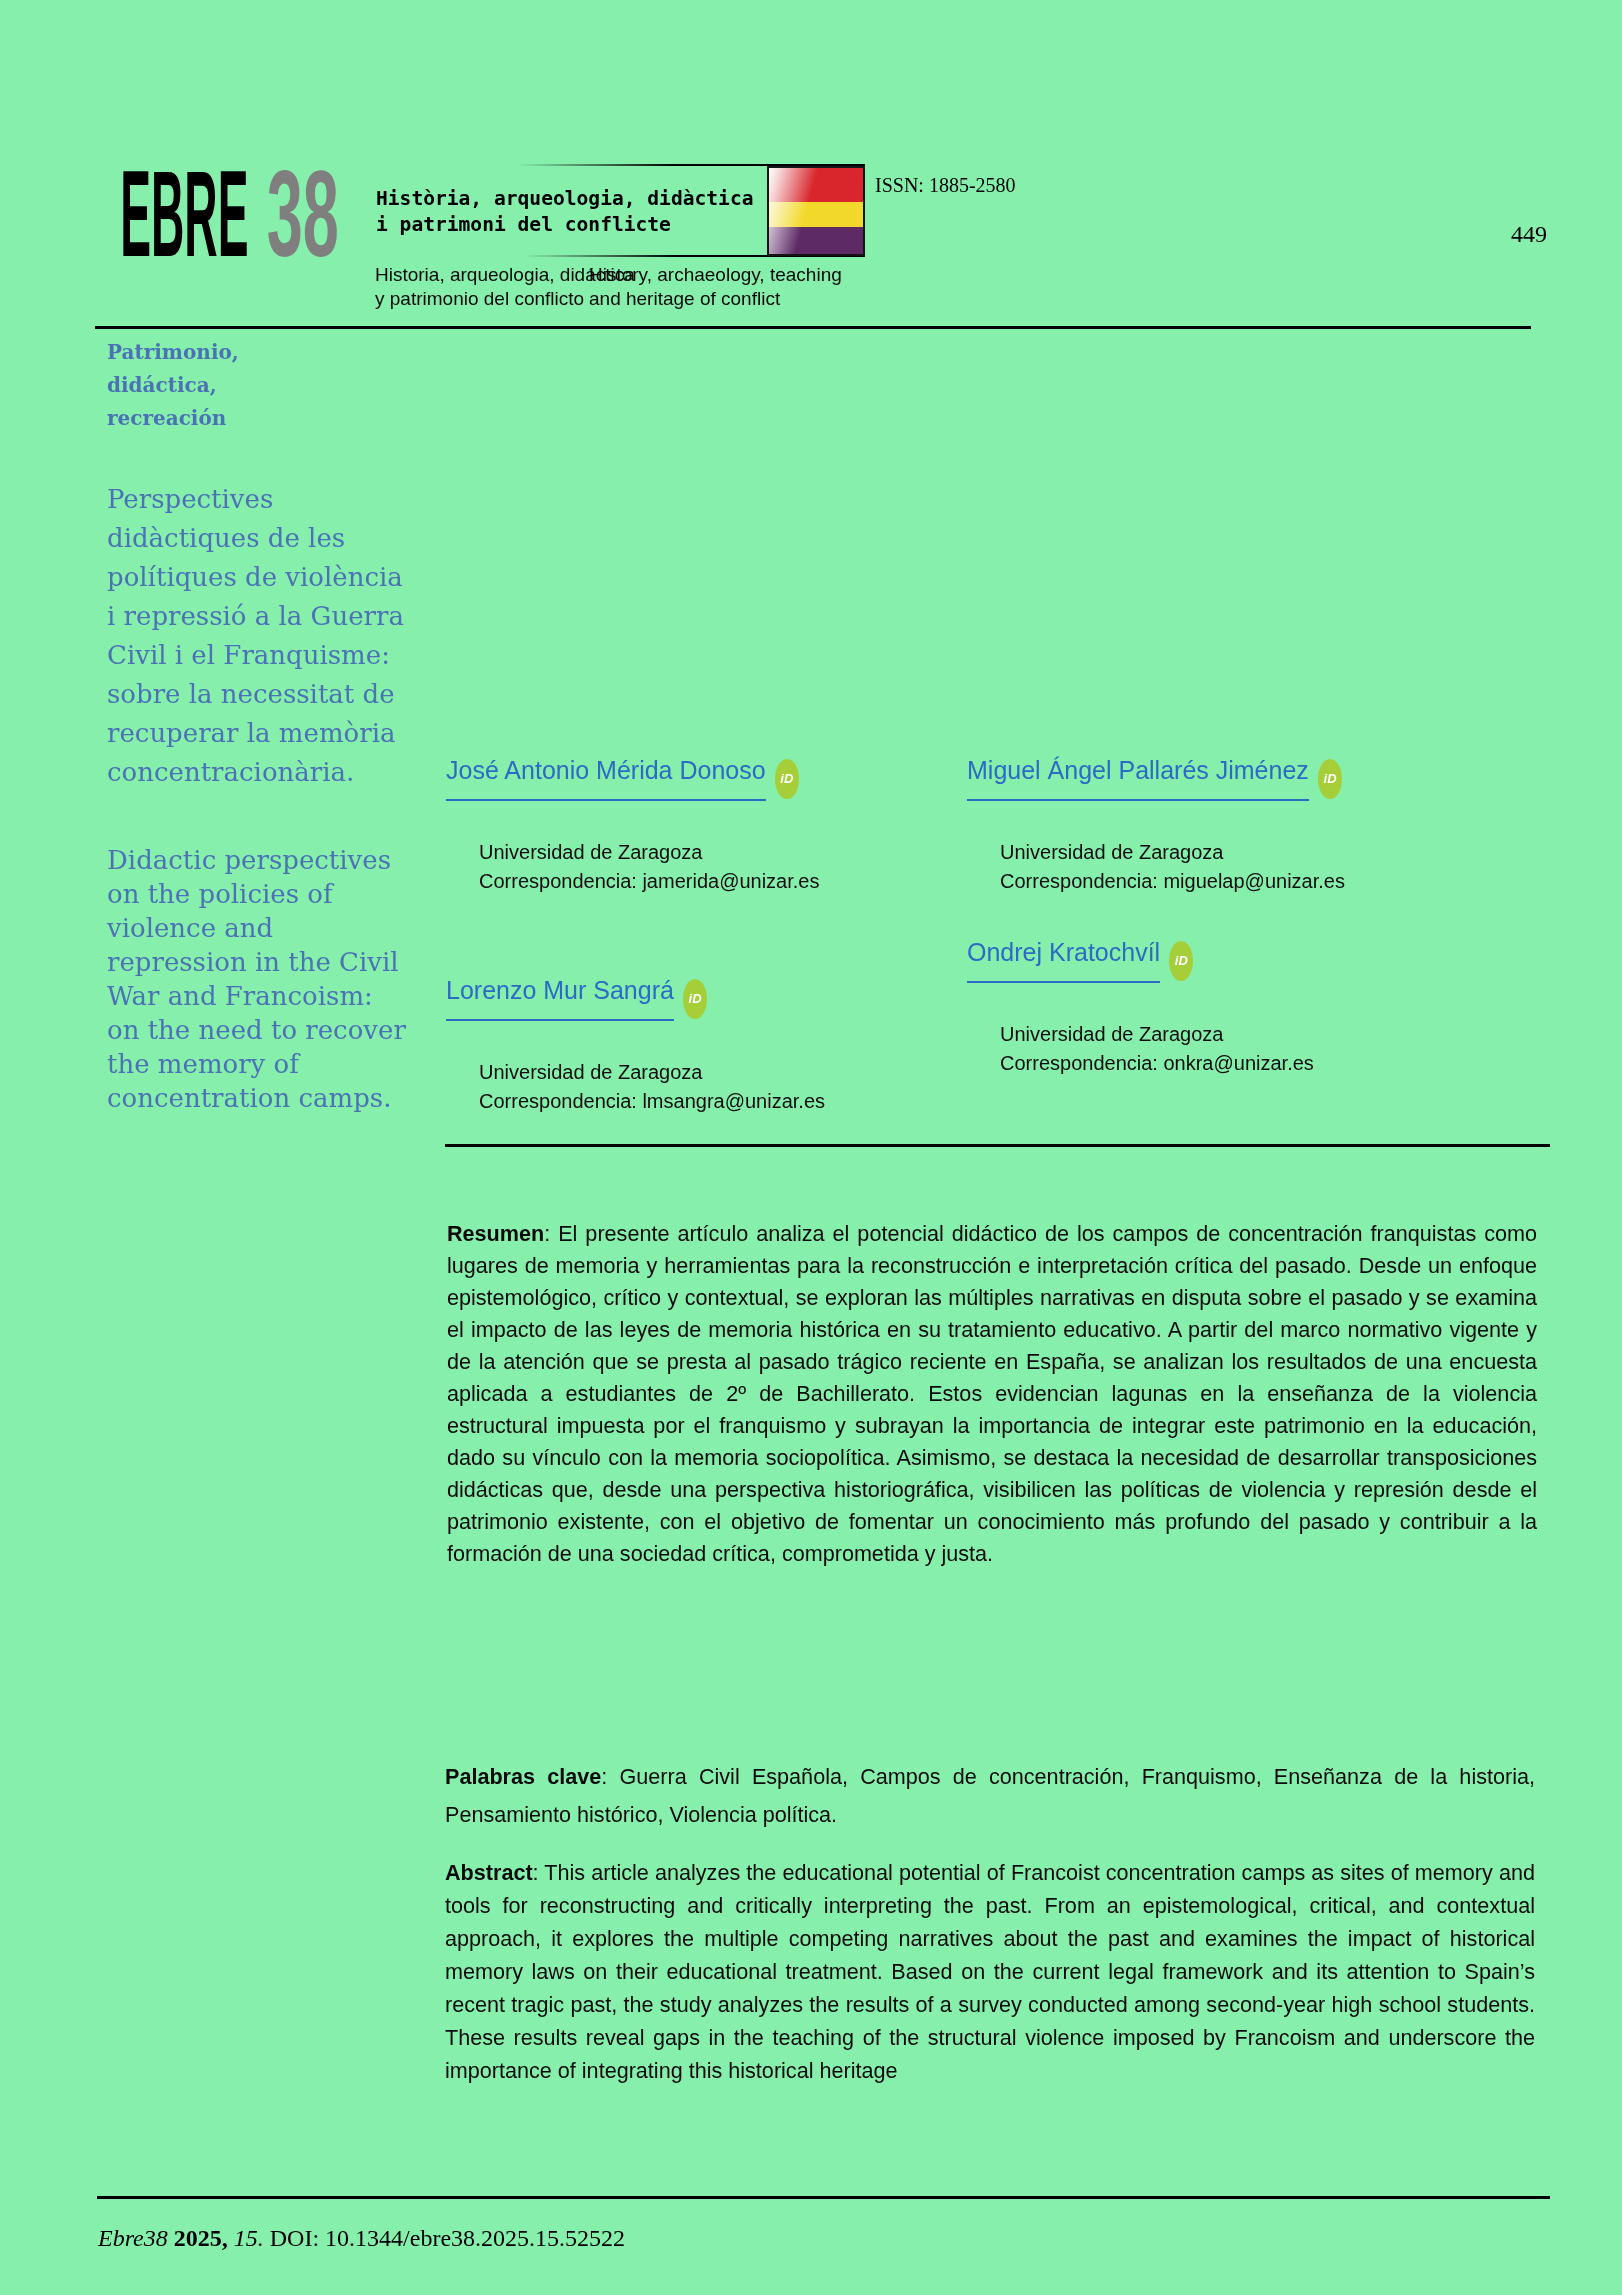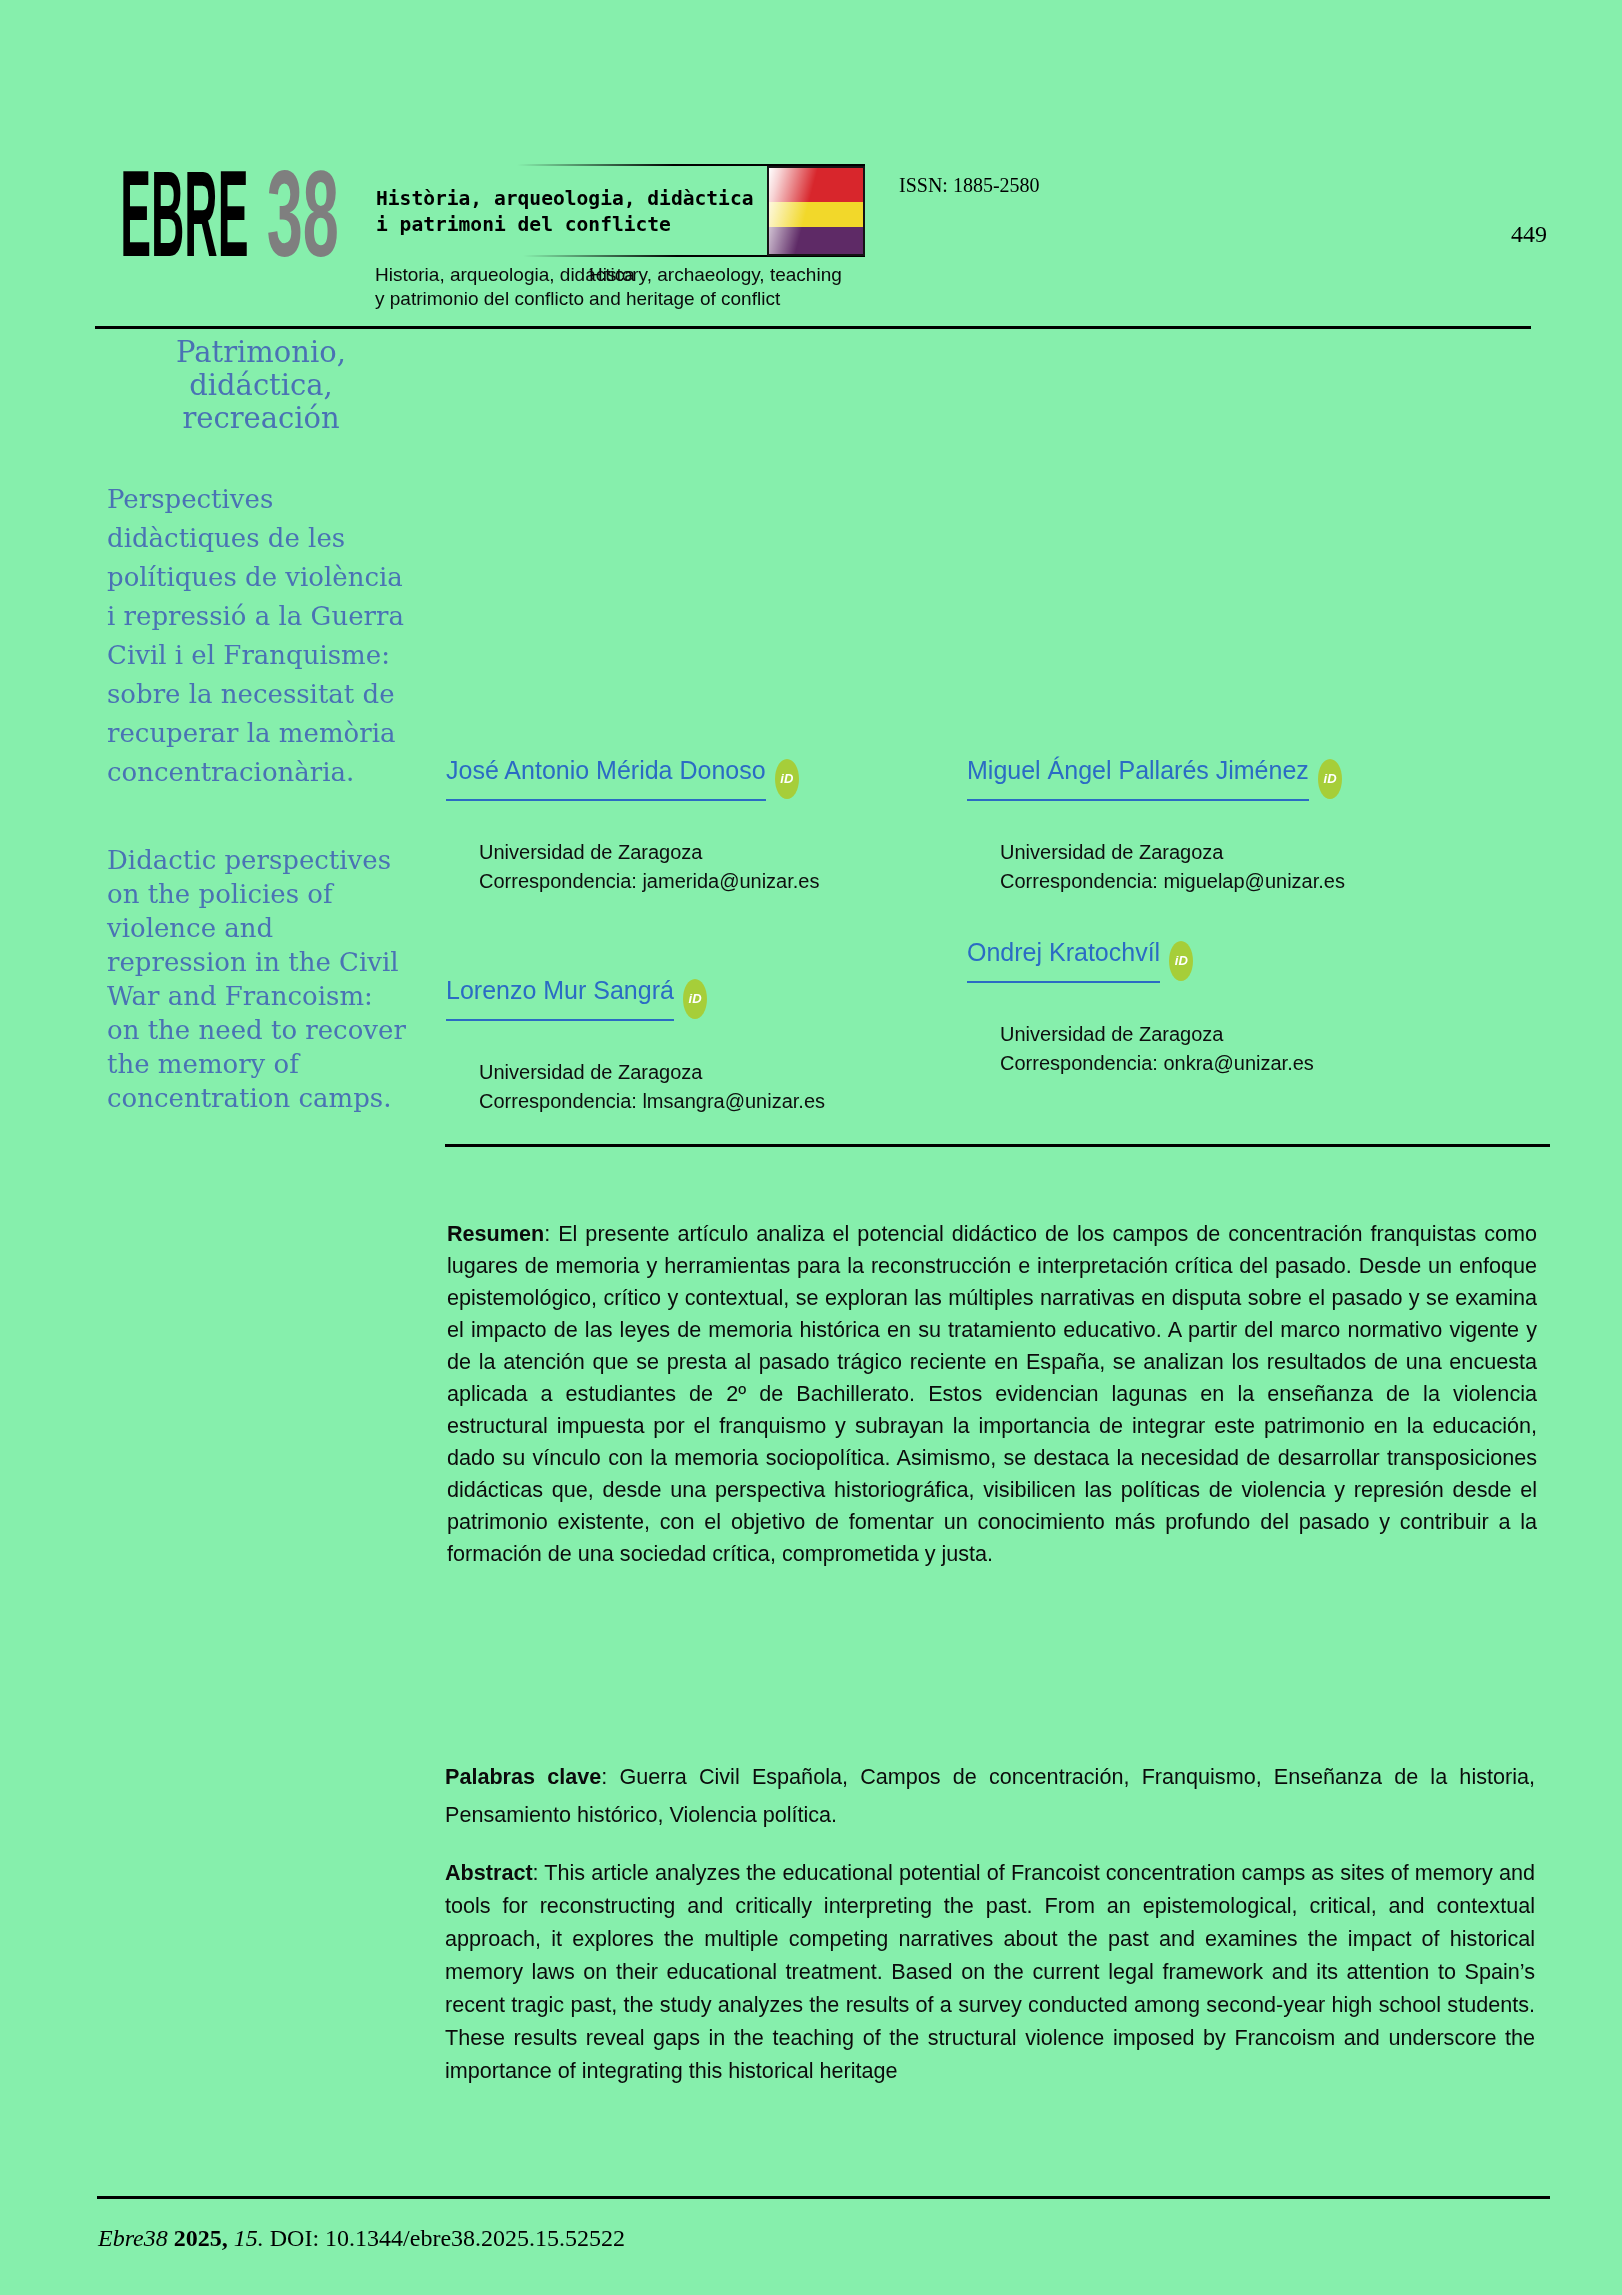--- a/index.html
+++ b/index.html
@@ -29,33 +29,33 @@
     border:2px solid #141414;box-sizing:border-box;
     background:linear-gradient(to bottom,
       var(--flag_red) 0 39%,
       var(--flag_yellow) 39% 69%,
       var(--flag_purple) 69% 100%);
   }
   .flag::before{
     content:"";position:absolute;inset:0;
     background:linear-gradient(105deg,#fff 0%,rgba(255,255,255,.8) 10%,rgba(255,255,255,0) 42%);
   }
-  .issn{left:875px;top:174px;font-family:"Liberation Serif",serif;font-size:20px;color:#000;margin-left:24px;}
+  .issn{left:875px;top:174px;font-family:"Liberation Serif",serif;font-size:20px;color:#000;}
   .pagenum{left:1498px;top:221px;width:49px;text-align:right;
     font-family:"Liberation Serif",serif;font-size:24px;color:#000;}
   .sublabel{font-size:19px;line-height:24px;color:#0a0a0a;}
   .sublabel-es{left:375px;top:263px;}
   .sublabel-en{left:589px;top:263px;width:276px;text-align:left;}
   .header-rule{left:95px;top:326px;width:1436px;height:2.6px;background:#000;}
 
   
   .sidebar-section{
     left:107px;top:336px;width:308px;
-    font-family:"DejaVu Serif",serif;font-weight:normal;
-    font-size:29px;line-height:33px;color:var(--title_blue);text-align:center;
+    font-family:"DejaVu Serif",serif;font-weight:bold;
+    font-size:20px;line-height:33px;color:var(--title_blue);
   }
   .sidebar-ca{
     left:107px;top:480px;width:321px;
     font-family:"DejaVu Serif",serif;font-size:26px;line-height:39px;color:var(--title_blue);
   }
   .sidebar-en{
     left:107px;top:843px;width:321px;
     font-family:"DejaVu Serif",serif;font-size:26px;line-height:34px;color:var(--title_blue);
   }
 

